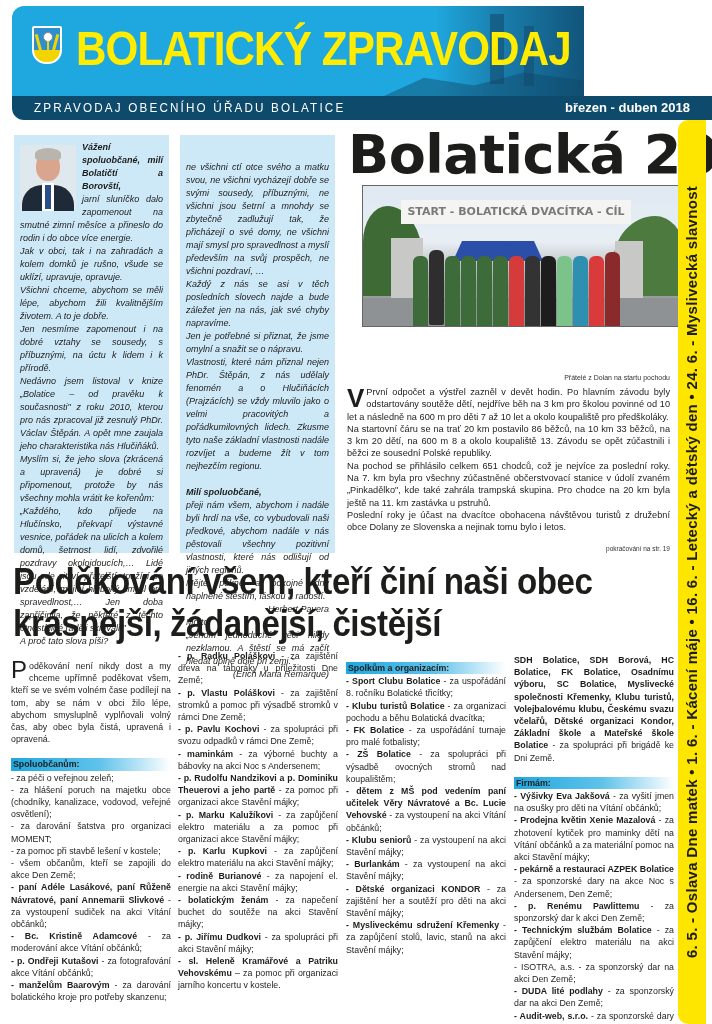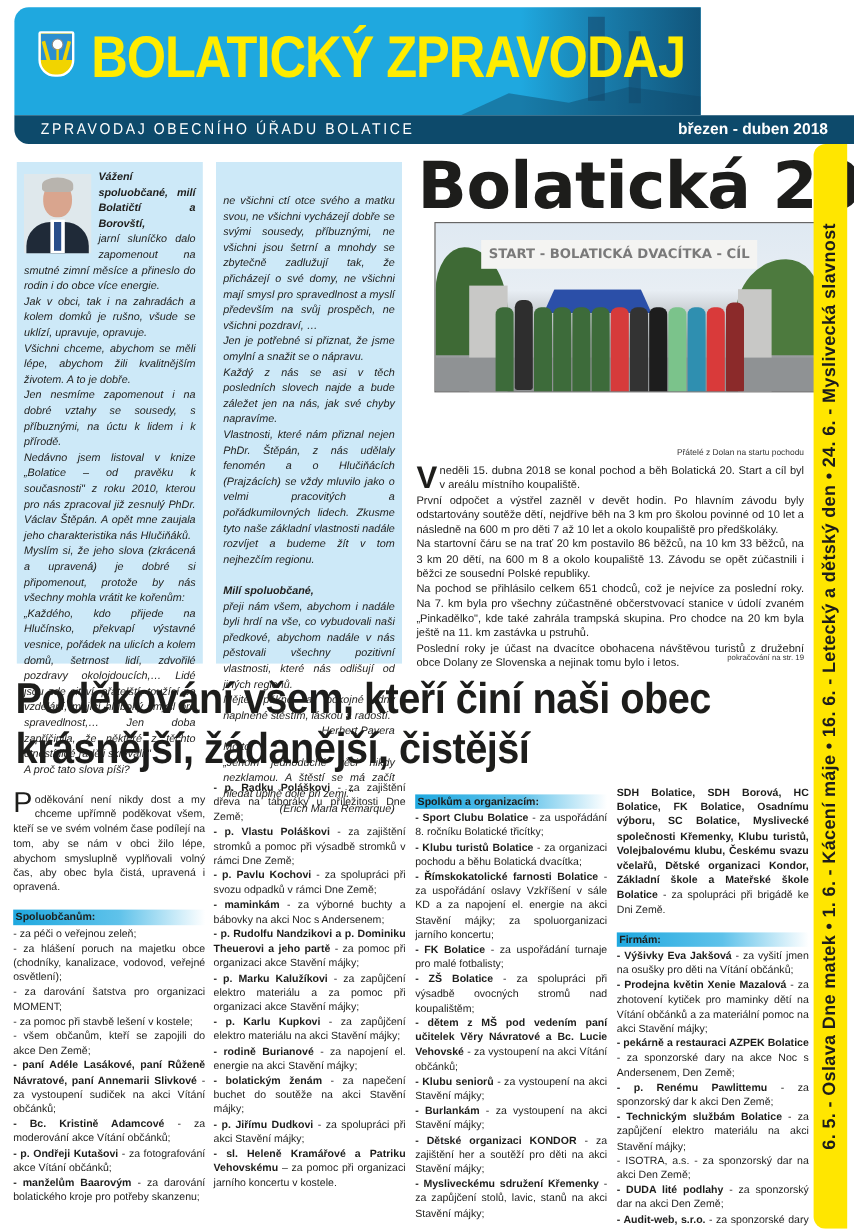--- a/index.html
+++ b/index.html
@@ -120,22 +120,22 @@
   <p class="ed-p">Jen nesmíme zapomenout i na dobré vztahy se sousedy, s příbuznými, na úctu k lidem i k přírodě.</p>
   <p class="ed-p">Nedávno jsem listoval v knize „Bolatice – od pravěku k současnosti" z roku 2010, kterou pro nás zpracoval již zesnulý PhDr. Václav Štěpán. A opět mne zaujala jeho charakteristika nás Hlučiňáků.</p>
   <p class="ed-p">Myslím si, že jeho slova (zkrácená a upravená) je dobré si připomenout, protože by nás všechny mohla vrátit ke kořenům:</p>
   <p class="ed-p">„Každého, kdo přijede na Hlučínsko, překvapí výstavné vesnice, pořádek na ulicích a kolem domů, šetrnost lidí, zdvořilé pozdravy okolojdoucích,… Lidé jsou zde citliví, přátelští, toužící po vzdělání, mající hluboký smysl pro spravedlnost,… Jen doba zapříčinila, že některé z těchto ctností lidé raději skrývali."</p>
   <p class="ed-p">A proč tato slova píši?</p>
 </div>
 
 <div class="editorial ed-right">
   <div style="height:20px"></div>
   <p class="ed-p">ne všichni ctí otce svého a matku svou, ne všichni vycházejí dobře se svými sousedy, příbuznými, ne všichni jsou šetrní a mnohdy se zbytečně zadlužují tak, že přicházejí o své domy, ne všichni mají smysl pro spravedlnost a myslí především na svůj prospěch, ne všichni pozdraví, …</p>
+  <p class="ed-p">Každý z nás se asi v těch posledních slovech najde a bude záležet jen na nás, jak své chyby napravíme.</p>
   <p class="ed-p">Jen je potřebné si přiznat, že jsme omylní a snažit se o nápravu.</p>
-  <p class="ed-p">Každý z nás se asi v těch posledních slovech najde a bude záležet jen na nás, jak své chyby napravíme.</p>
   <p class="ed-p">Vlastnosti, které nám přiznal nejen PhDr. Štěpán, z nás udělaly fenomén a o Hlučiňácích (Prajzácích) se vždy mluvilo jako o velmi pracovitých a pořádkumilovných lidech. Zkusme tyto naše základní vlastnosti nadále rozvíjet a budeme žít v tom nejhezčím regionu.</p>
   <div class="ed-gap"></div>
   <p class="ed-greet">Milí spoluobčané,</p>
   <p class="ed-p">přeji nám všem, abychom i nadále byli hrdí na vše, co vybudovali naši předkové, abychom nadále v nás pěstovali všechny pozitivní vlastnosti, které nás odlišují od jiných regionů.</p>
   <p class="ed-p">Mějte pěkné a pokojné dny naplněné štěstím, láskou a radostí.</p>
   <p class="ed-sig">Herbert Pavera</p>
   <p class="ed-p">Motto:</p>
   <p class="ed-p">„Jenom jednoduché věci nikdy nezklamou. A štěstí se má začít hledat úplně dole při zemi."</p>
   <p class="ed-sig">(Erich Maria Remarque)</p>
 </div>
@@ -160,21 +160,21 @@
     <div class="p" style="background:#333"></div>
     <div class="p" style="background:#1d1d1d"></div>
     <div class="p" style="background:#7bc38b"></div>
     <div class="p" style="background:#2f8fb0"></div>
     <div class="p" style="background:#d93a3a"></div>
     <div class="p" style="background:#8b2a2a;margin-top:-4px"></div>
   </div>
 </div>
 <div class="b20-caption">Přátelé z Dolan na startu pochodu</div>
 <div class="b20-text">
-  <p><span class="dropcap">V</span><span>neděli 15. dubna 2018 se konal pochod a běh Bolatická 20. Start a cíl byl v areálu místního koupaliště.</span></p>
+  <p><span class="dropcap">V</span></p>
   <p>První odpočet a výstřel zazněl v devět hodin. Po hlavním závodu byly odstartovány soutěže dětí, nejdříve běh na 3 km pro školou povinné od 10 let a následně na 600 m pro děti 7 až 10 let a okolo koupaliště pro předškoláky.</p>
   <p>Na startovní čáru se na trať 20 km postavilo 86 běžců, na 10 km 33 běžců, na 3 km 20 dětí, na 600 m 8 a okolo koupaliště 13. Závodu se opět zúčastnili i běžci ze sousední Polské republiky.</p>
   <p>Na pochod se přihlásilo celkem 651 chodců, což je nejvíce za poslední roky. Na 7. km byla pro všechny zúčastněné občerstvovací stanice v údolí zvaném „Pinkadělko", kde také zahrála trampská skupina. Pro chodce na 20 km byla ještě na 11. km zastávka u pstruhů.</p>
   <p>Poslední roky je účast na dvacítce obohacena návštěvou turistů z družební obce Dolany ze Slovenska a nejinak tomu bylo i letos.</p>
 </div>
 <div class="b20-cont">pokračování na str. 19</div>
 
 <div class="strip"></div>
 <div class="strip-text">6. 5. - Oslava Dne matek • 1. 6. - Kácení máje • 16. 6. - Letecký a dětský den • 24. 6. - Myslivecká slavnost</div>
 
@@ -207,21 +207,20 @@
   <p><span class="b">- rodině Burianové</span><span> - za napojení el. energie na akci Stavění májky;</span></p>
   <p><span class="b">- bolatickým ženám</span><span> - za napečení buchet do soutěže na akci Stavění májky;</span></p>
   <p><span class="b">- p. Jiřímu Dudkovi</span><span> - za spolupráci při akci Stavění májky;</span></p>
   <p><span class="b">- sl. Heleně Kramářové a Patriku Vehovskému</span><span> – za pomoc při organizaci jarního koncertu v kostele.</span></p>
 </div>
 
 <div class="col col3">
   <div class="sec-head">Spolkům a organizacím:</div>
   <p><span class="b">- Sport Clubu Bolatice</span><span> - za uspořádání 8. ročníku Bolatické třicítky;</span></p>
   <p><span class="b">- Klubu turistů Bolatice</span><span> - za organizaci pochodu a běhu Bolatická dvacítka;</span></p>
-  <p><span class="b">- Římskokatolické farnosti Bolatice</span><span> - za uspořádání oslavy Vzkříšení v sále KD a za napojení el. energie na akci Stavění májky; za spoluorganizaci jarního koncertu;</span></p>
   <p><span class="b">- FK Bolatice</span><span> - za uspořádání turnaje pro malé fotbalisty;</span></p>
   <p><span class="b">- ZŠ Bolatice</span><span> - za spolupráci při výsadbě ovocných stromů nad koupalištěm;</span></p>
   <p><span class="b">- dětem z MŠ pod vedením paní učitelek Věry Návratové a Bc. Lucie Vehovské</span><span> - za vystoupení na akci Vítání občánků;</span></p>
   <p><span class="b">- Klubu seniorů</span><span> - za vystoupení na akci Stavění májky;</span></p>
   <p><span class="b">- Burlankám</span><span> - za vystoupení na akci Stavění májky;</span></p>
   <p><span class="b">- Dětské organizaci KONDOR</span><span> - za zajištění her a soutěží pro děti na akci Stavění májky;</span></p>
   <p><span class="b">- Mysliveckému sdružení Křemenky</span><span> - za zapůjčení stolů, lavic, stanů na akci Stavění májky;</span></p>
 
 </div>
 

